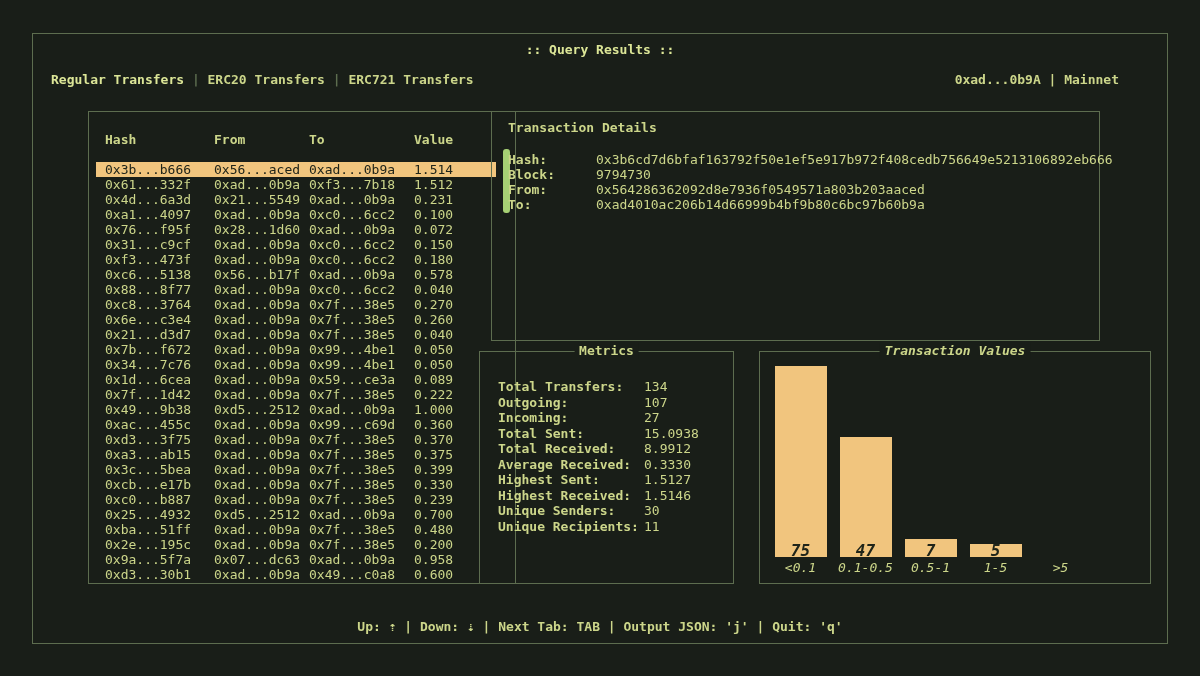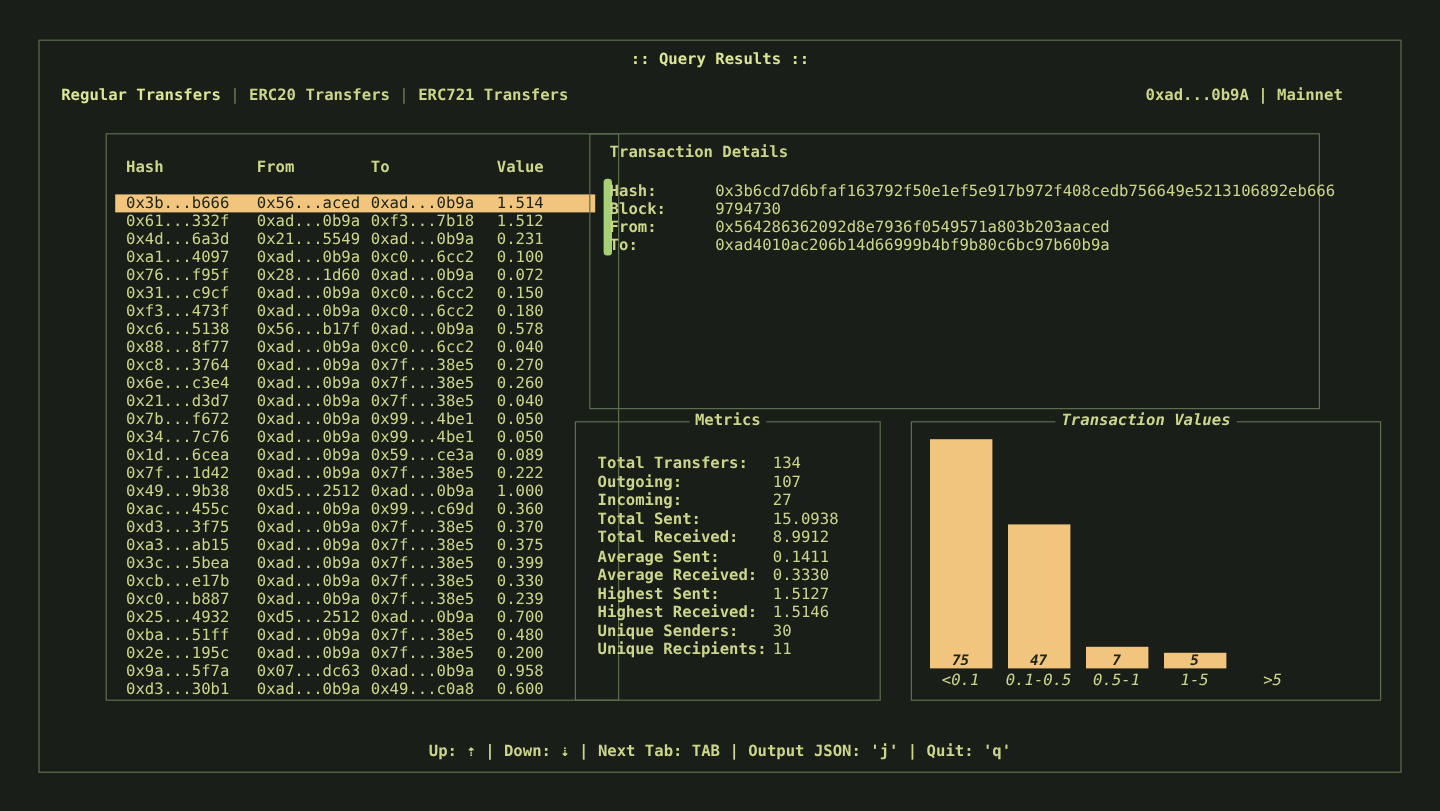--- a/index.html
+++ b/index.html
@@ -67,21 +67,21 @@
 
   
   .chart-panel { left:726px; top:317px; width:392px; height:233px;font-style:italic; }
   .chart { position:absolute; left:8px; bottom:8px; display:flex; align-items:flex-end; }
   .slot { width:65px; display:flex; flex-direction:column; align-items:center; justify-content:flex-end; }
   .barwrap { width:100%; display:flex; justify-content:center; align-items:flex-end; }
   .bar {
     width:52px; background:var(--accent,#f1c57e);
     display:flex; align-items:flex-end; justify-content:center;
   }
-  .bar-val { color:var(--accent-dark-text,#20251a); font-size:12px; line-height:13px; font-weight:bold; }
+  .bar-val { color:var(--accent-dark-text,#20251a); font-size:16px; line-height:13px; font-weight:bold; }
   .xlabel { margin-top:3px; height:15px; line-height:15px; white-space:pre; }
 
   .status-bar {
     position:absolute; bottom:9px; left:0; width:100%;
     text-align:center; font-weight:bold; white-space:pre;
   }
 </style>
 </head>
 <body>
 
@@ -146,21 +146,20 @@
   </div>
 
   <div class="panel metrics-panel">
     <span class="panel-title">Metrics</span>
     <div class="metrics-list">
         <div class="metric-row"><span class="mlabel">Total Transfers:</span><span class="mvalue">134</span></div>
         <div class="metric-row"><span class="mlabel">Outgoing:</span><span class="mvalue">107</span></div>
         <div class="metric-row"><span class="mlabel">Incoming:</span><span class="mvalue">27</span></div>
         <div class="metric-row"><span class="mlabel">Total Sent:</span><span class="mvalue">15.0938</span></div>
         <div class="metric-row"><span class="mlabel">Total Received:</span><span class="mvalue">8.9912</span></div>
-        <div class="metric-row"><span class="mlabel">Average Sent:</span><span class="mvalue">0.1411</span></div>
         <div class="metric-row"><span class="mlabel">Average Received:</span><span class="mvalue">0.3330</span></div>
         <div class="metric-row"><span class="mlabel">Highest Sent:</span><span class="mvalue">1.5127</span></div>
         <div class="metric-row"><span class="mlabel">Highest Received:</span><span class="mvalue">1.5146</span></div>
         <div class="metric-row"><span class="mlabel">Unique Senders:</span><span class="mvalue">30</span></div>
         <div class="metric-row"><span class="mlabel">Unique Recipients:</span><span class="mvalue">11</span></div>
       </div>
   </div>
 
   <div class="panel chart-panel">
     <span class="panel-title">Transaction Values</span>

